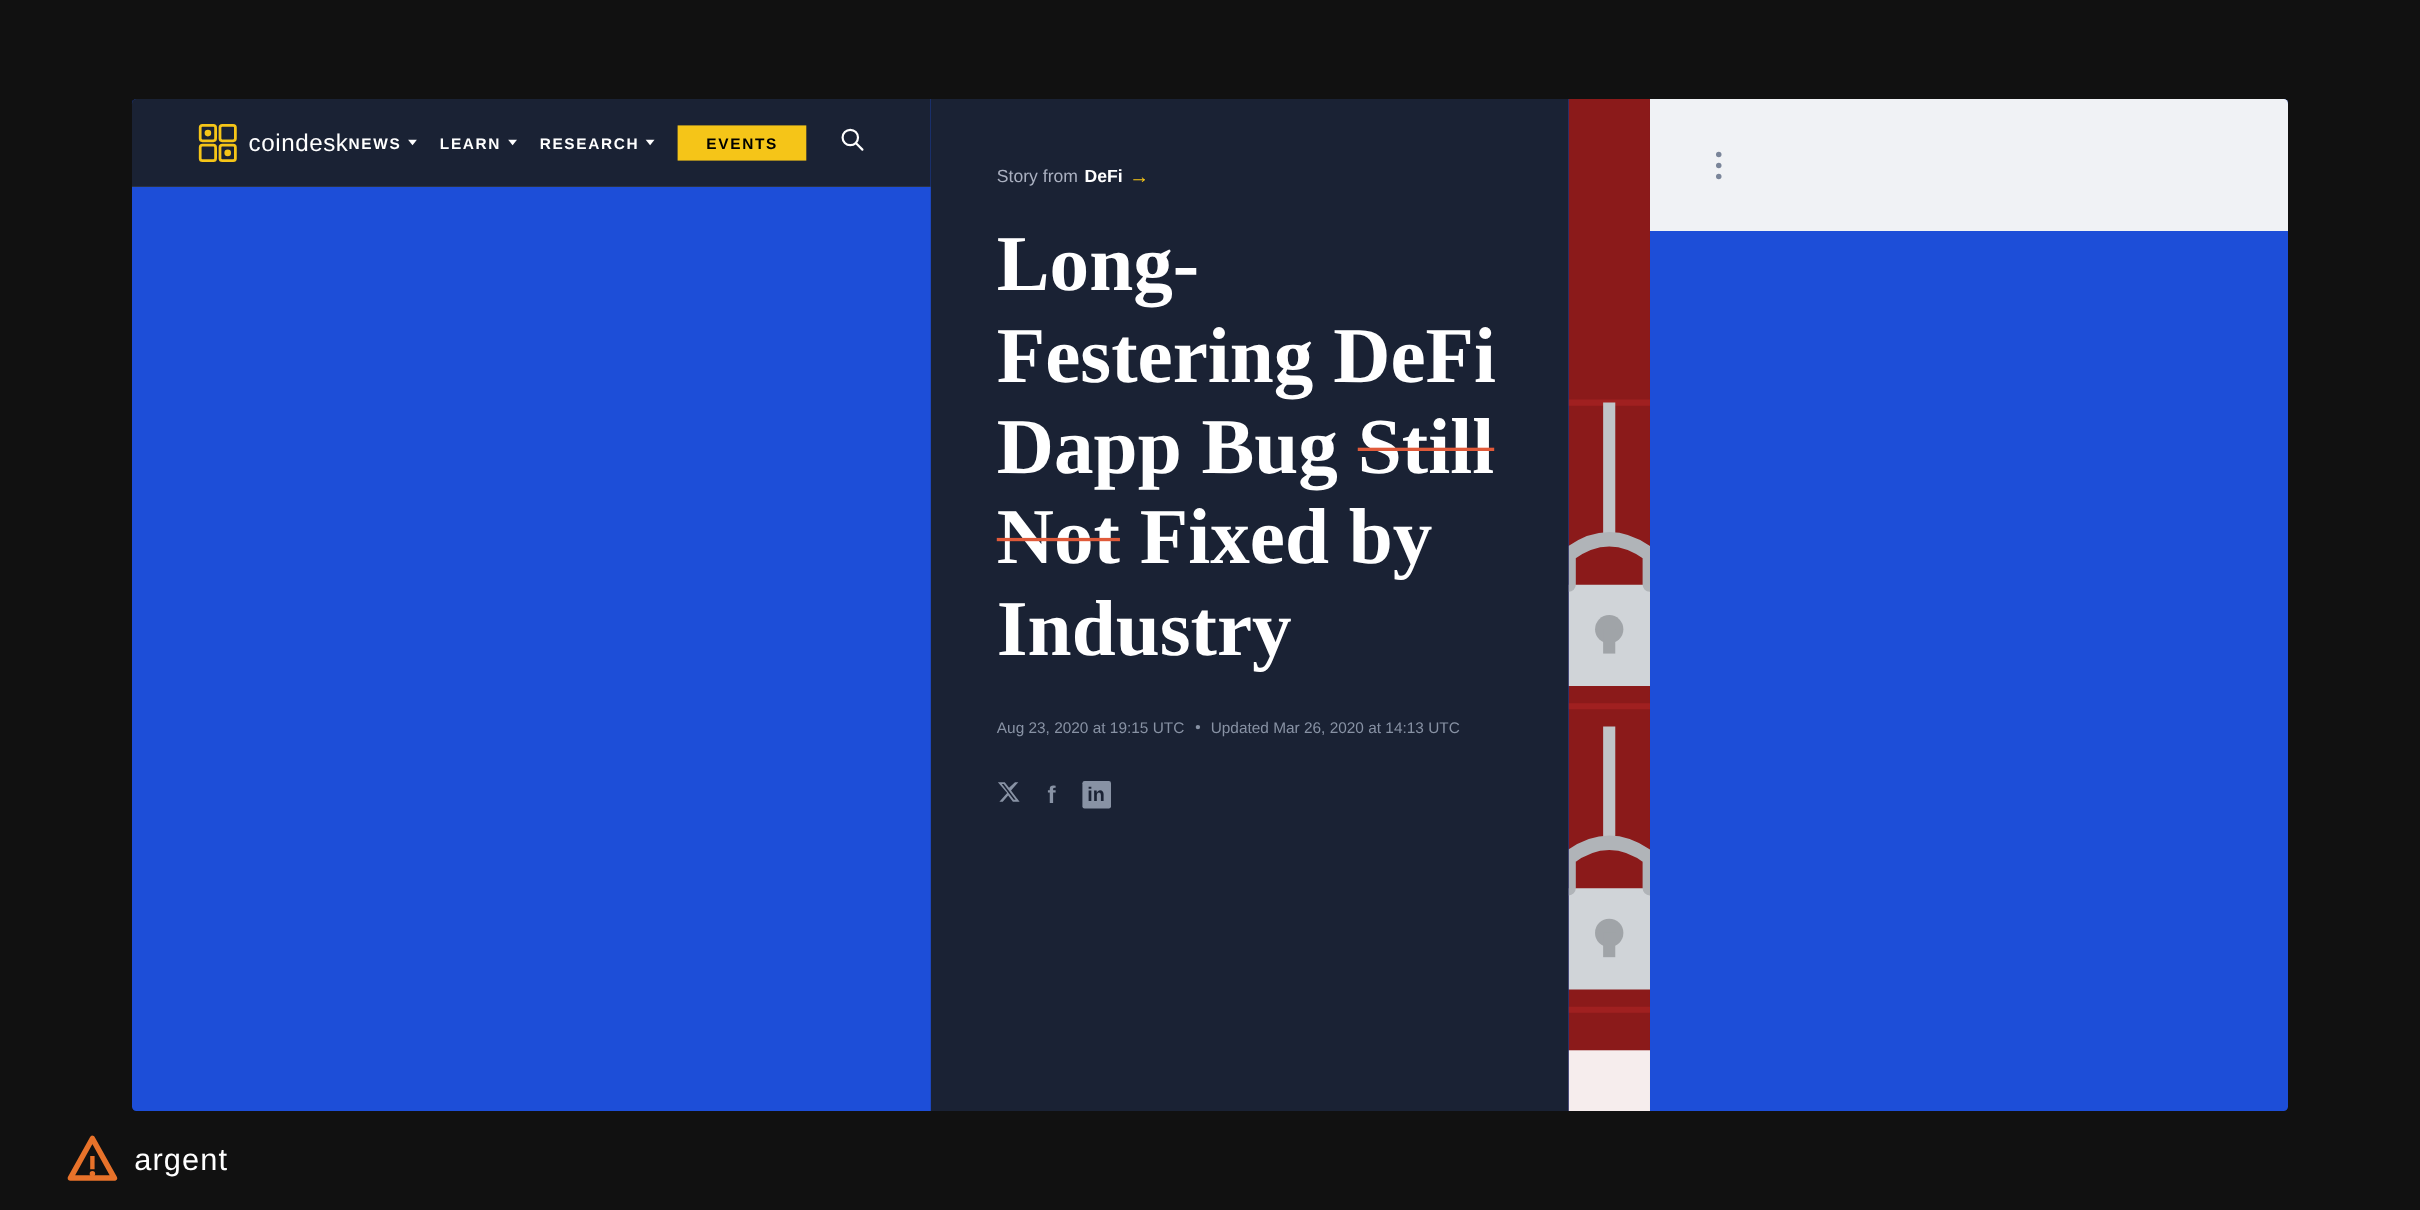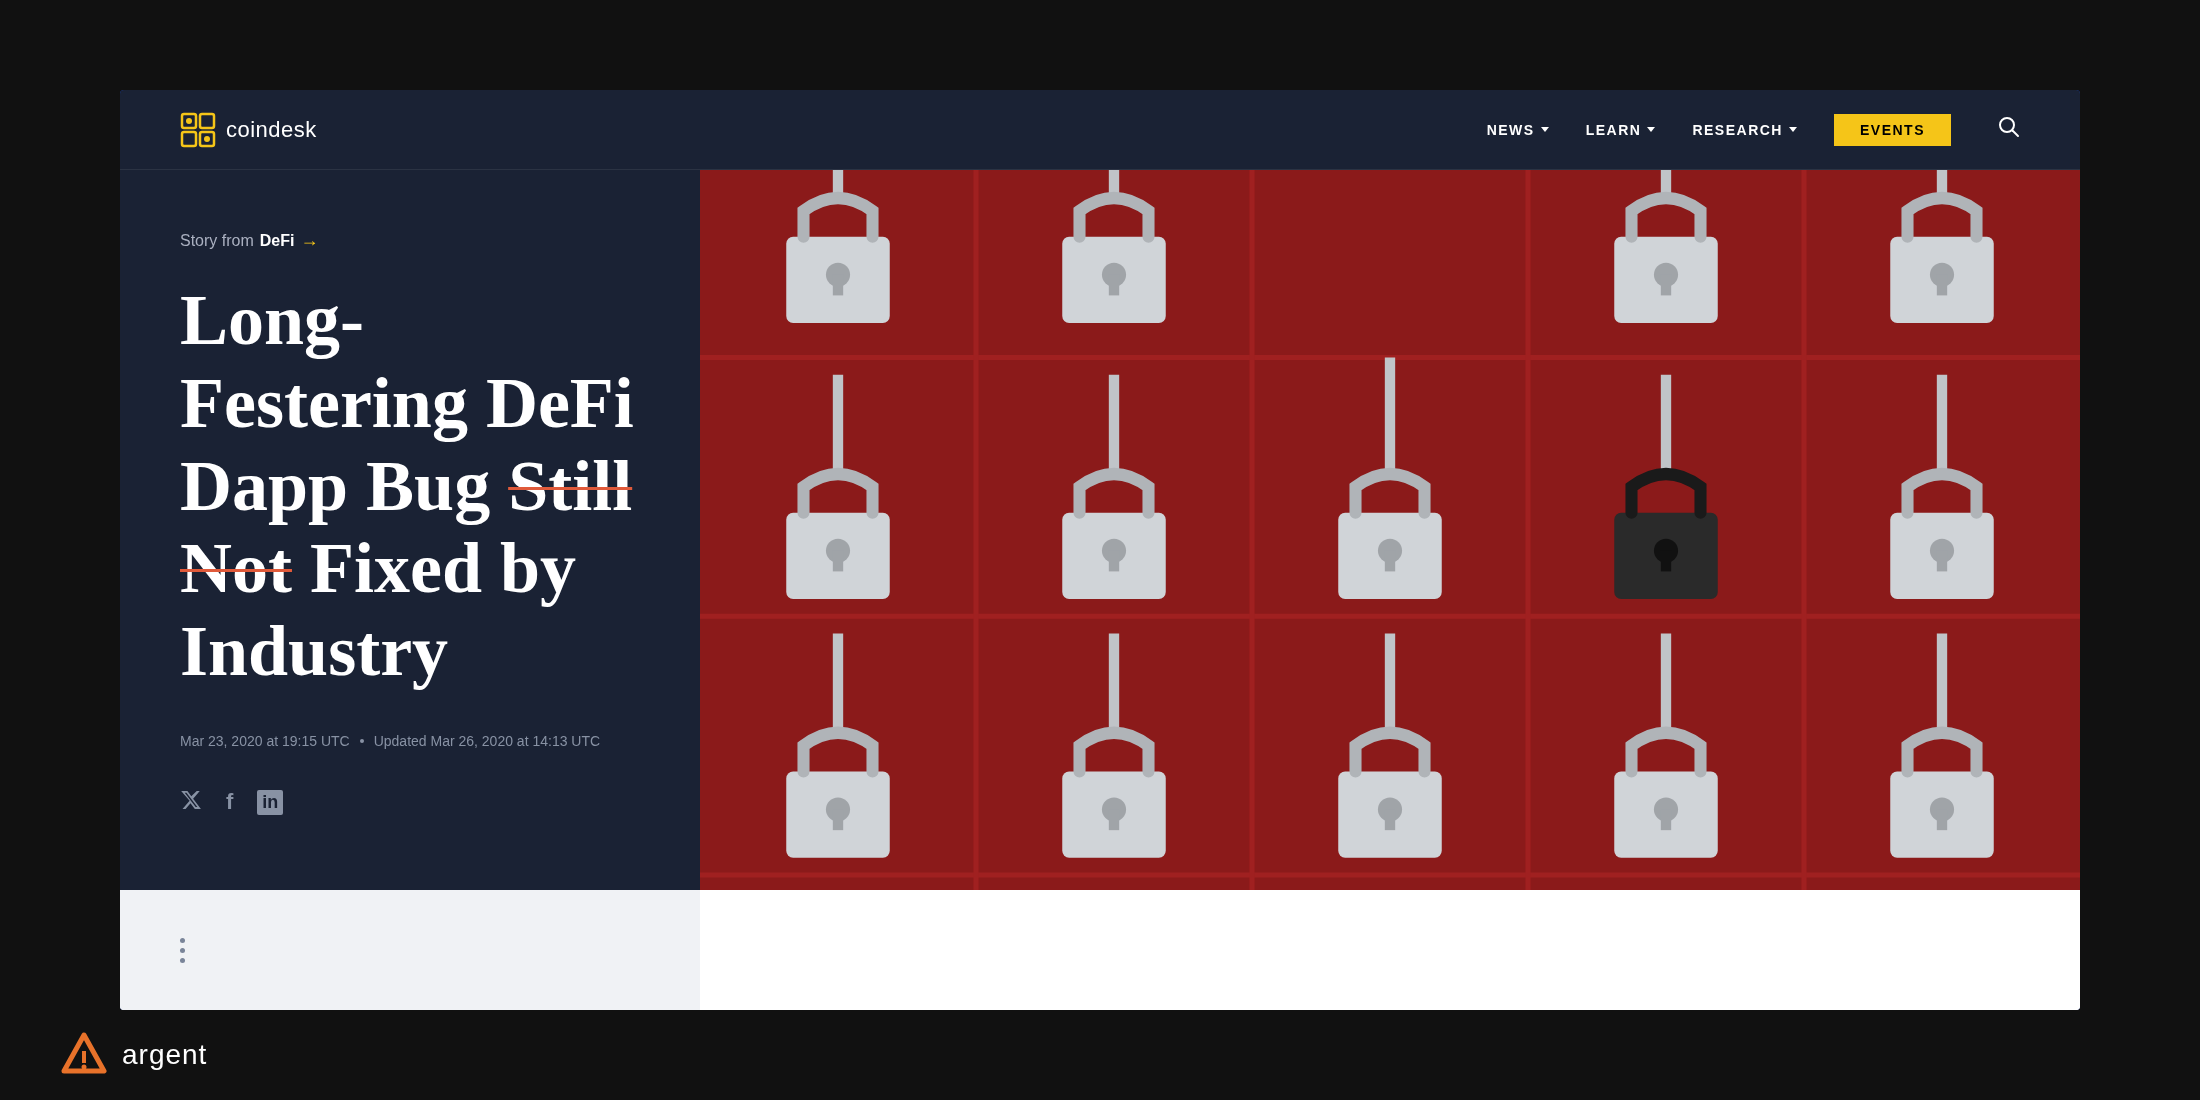--- a/index.html
+++ b/index.html
@@ -17,21 +17,21 @@
     .browser-window {
       position: absolute;
       top: 90px;
       left: 120px;
       right: 120px;
       bottom: 90px;
       background: #1d4ed8;
       border-radius: 4px;
       overflow: hidden;
       display: flex;
-      flex-direction: column;
+      flex-direction: row;
     }
 
     
     .navbar {
       background: #1a2234;
       display: flex;
       align-items: center;
       padding: 0 60px;
       height: 80px;
       border-bottom: 1px solid rgba(255,255,255,0.08);
@@ -54,21 +54,21 @@
       color: #ffffff;
       font-family: 'Arial', sans-serif;
       font-size: 22px;
       font-weight: 400;
       letter-spacing: 0.5px;
     }
 
     .nav-links {
       display: flex;
       align-items: center;
-      gap: 37px;
+      gap: 21px;
     }
 
     .nav-link {
       color: #ffffff;
       font-family: 'Arial', sans-serif;
       font-size: 14px;
       font-weight: 600;
       letter-spacing: 1.5px;
       text-transform: uppercase;
       display: flex;
@@ -335,21 +335,21 @@
         <span>Story from</span>
         <span class="story-from-bold">DeFi</span>
         <span class="story-arrow">→</span>
       </div>
 
       <h1 class="article-title">
         <span>Long-Festering DeFi Dapp Bug </span><span class="strikethrough">Still Not</span><span> Fixed by Industry</span>
       </h1>
 
       <div class="article-meta">
-        <span>Mar 23, 2020 at 19:15 UTC</span>
+        <span>Aug 23, 2020 at 19:15 UTC</span>
         <span class="meta-dot"></span>
         <span>Updated Mar 26, 2020 at 14:13 UTC</span>
       </div>
 
       <div class="social-icons">
         <span class="social-icon" style="font-size:20px; font-weight:700;">
           <svg width="22" height="22" viewBox="0 0 24 24" fill="#8892a4">
             <path d="M18.244 2.25h3.308l-7.227 8.26 8.502 11.24H16.17l-4.714-6.231-5.401 6.231H2.744l7.73-8.835L1.254 2.25H8.08l4.253 5.622zm-1.161 17.52h1.833L7.084 4.126H5.117z"></path>
           </svg>
         </span>

